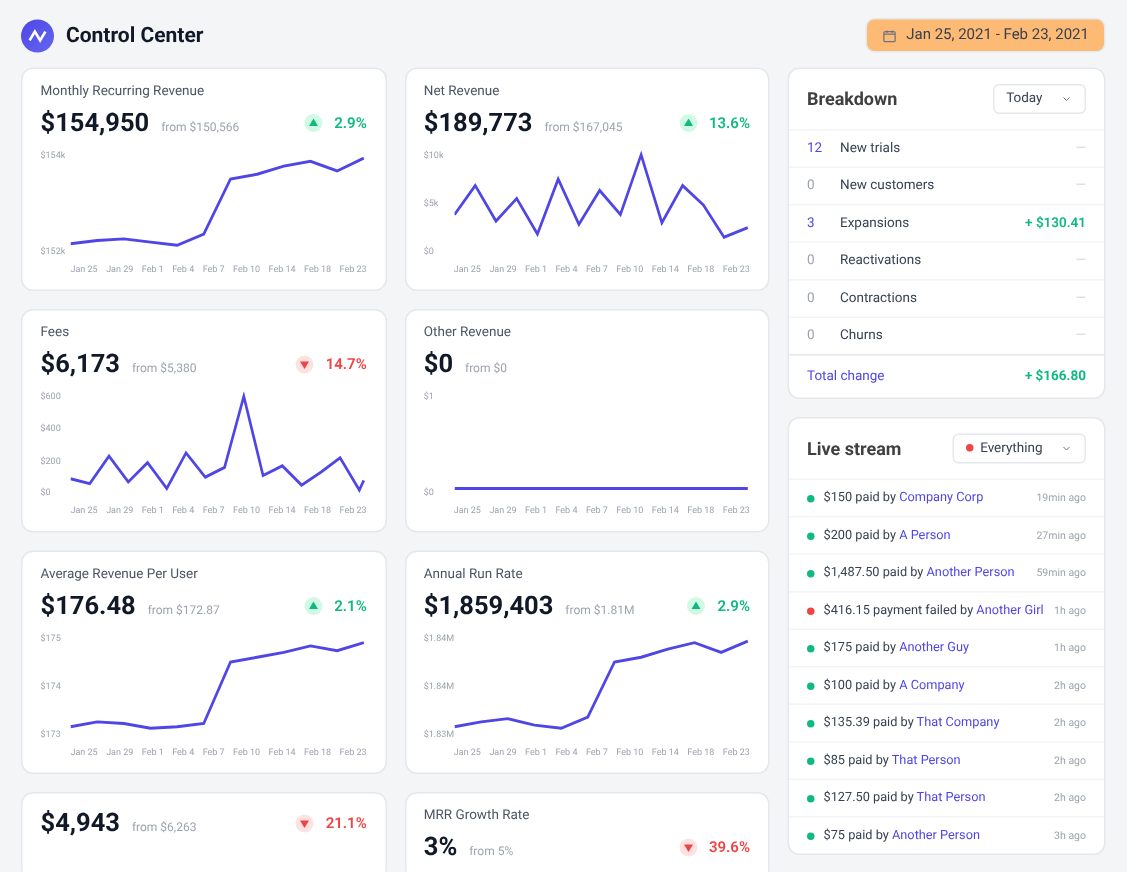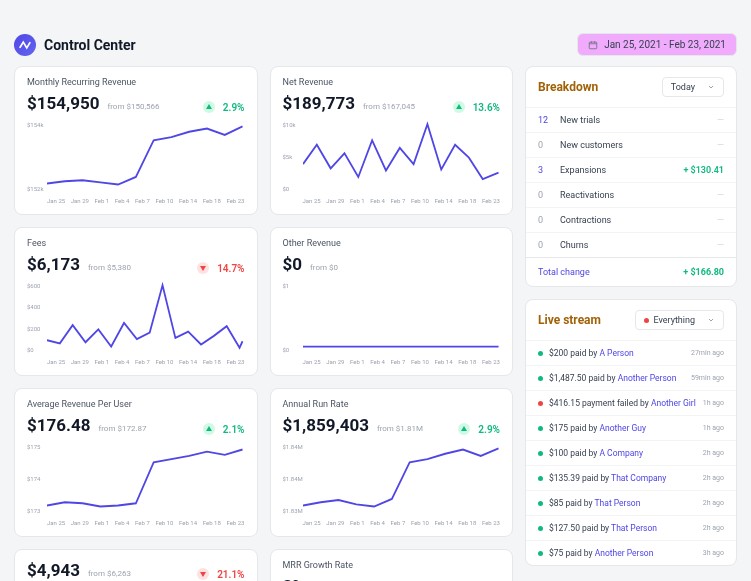--- a/index.html
+++ b/index.html
@@ -1,47 +1,47 @@
 <!DOCTYPE html>
 <html><head>
 <meta charset="utf-8">
 <style>
   * { box-sizing: border-box; margin: 0; padding: 0; font-family: -apple-system, BlinkMacSystemFont, "Segoe UI", Roboto, Helvetica, Arial, sans-serif; }
   body { background:#f4f5f7; color:#1f2937; width:751px; }
   .app { padding:12px 14px; }
-  .header { display:flex; align-items:center; justify-content:space-between; margin-bottom:10px;margin-top:21px; }
+  .header { display:flex; align-items:center; justify-content:space-between; margin-bottom:10px; }
   .brand { display:flex; align-items:center; gap:8px; }
   .brand .logo { width:22px; height:22px; border-radius:50%; background:linear-gradient(135deg,#4f46e5,#6366f1); display:flex; align-items:center; justify-content:center; }
   .brand .logo svg { width:14px; height:14px; }
   .brand h1 { font-size:14px; font-weight:700; color:#111827; }
-  .date-pill { background:#f0abfc; border:1px solid #e5e7eb; border-radius:6px; padding:5px 10px; font-size:10px; color:#374151; display:flex; align-items:center; gap:6px; cursor:pointer; }
+  .date-pill { background:#fdba74; border:1px solid #e5e7eb; border-radius:6px; padding:5px 10px; font-size:10px; color:#374151; display:flex; align-items:center; gap:6px; cursor:pointer; }
   .date-pill svg { width:10px; height:10px; stroke:#6b7280; }
   .layout { display:flex; gap:12px; align-items:flex-start; }
   .grid { flex:1; display:grid; grid-template-columns:1fr 1fr; gap:12px; }
   .card { background:#fff; border:1px solid #e5e7eb; border-radius:8px; padding:10px 12px; }
   .card .title { font-size:9px; color:#4b5563; margin-bottom:6px; }
-  .card .row { display:flex; align-items:flex-end; justify-content:space-between; }
+  .card .row { display:flex; align-items:center; justify-content:space-between; }
   .card .value { font-size:17px; font-weight:700; color:#111827; }
   .card .from { font-size:8px; color:#9ca3af; margin-left:4px; font-weight:400; }
   .delta { font-size:10px; font-weight:600; display:flex; align-items:center; gap:8px; }
   .delta.up { color:#10b981; }
   .delta.down { color:#ef4444; }
   .arrow-circ { width:12px; height:12px; border-radius:50%; display:inline-flex; align-items:center; justify-content:center; }
   .delta.up .arrow-circ { background:#d1fae5; }
   .delta.down .arrow-circ { background:#fee2e2; }
   .arrow-circ svg { width:6px; height:6px; }
   .chart-wrap { margin-top:8px; }
   .chart { width:100%; height:70px; }
   .chart-axis { display:flex; justify-content:space-between; font-size:6px; color:#9ca3af; margin-top:2px; }
   .chart-yticks { position:absolute; left:0; top:0; bottom:12px; display:flex; flex-direction:column; justify-content:space-between; font-size:6px; color:#9ca3af; }
   .chart-container { position:relative; padding-left:20px; }
   .side { width:212px; display:flex; flex-direction:column; gap:12px; }
   .panel { background:#fff; border:1px solid #e5e7eb; border-radius:8px; }
   .panel-head { display:flex; align-items:center; justify-content:space-between; padding:10px 12px; }
-  .panel-head h3 { font-size:12px; font-weight:700; color:#a16207; }
+  .panel-head h3 { font-size:12px; font-weight:700; color:#404040; }
   .select { border:1px solid #e5e7eb; border-radius:4px; font-size:9px; color:#374151; padding:4px 8px; display:flex; align-items:center; gap:12px; cursor:pointer; background:#fff; }
   .select svg { width:8px; height:8px; stroke:#6b7280; }
   .bd-row { display:flex; align-items:center; justify-content:space-between; padding:7px 12px; border-top:1px solid #f3f4f6; font-size:9px; }
   .bd-row .bd-count { color:#4f46e5; width:16px; text-align:left; display:inline-block; }
   .bd-row .bd-count.zero { color:#9ca3af; }
   .bd-row .bd-label { color:#374151; margin-left:6px; }
   .bd-row .bd-val { color:#10b981; font-weight:600; }
   .bd-row .bd-dash { color:#cbd5e1; }
   .bd-total { display:flex; align-items:center; justify-content:space-between; padding:9px 12px; border-top:1px solid #e5e7eb; font-size:9px; }
   .bd-total .lbl { color:#4f46e5; }
@@ -393,20 +393,25 @@
           <div class="select">
             <span><span class="live-dot"></span><span>Everything</span></span>
             <svg viewBox="0 0 24 24" fill="none" stroke="currentColor" stroke-width="2">
                 <path d="M6 9l6 6 6-6"></path>
               </svg>
           </div>
         </div>
         <div id="ls-rows">
             <div class="ls-item">
     <span class="dot green"></span>
+    <span class="txt">$150 paid by <span class="link">Company Corp</span></span>
+    <span class="time">19min ago</span>
+  </div>
+            <div class="ls-item">
+    <span class="dot green"></span>
     <span class="txt">$200 paid by <span class="link">A Person</span></span>
     <span class="time">27min ago</span>
   </div>
             <div class="ls-item">
     <span class="dot green"></span>
     <span class="txt">$1,487.50 paid by <span class="link">Another Person</span></span>
     <span class="time">59min ago</span>
   </div>
             <div class="ls-item">
     <span class="dot red"></span>

